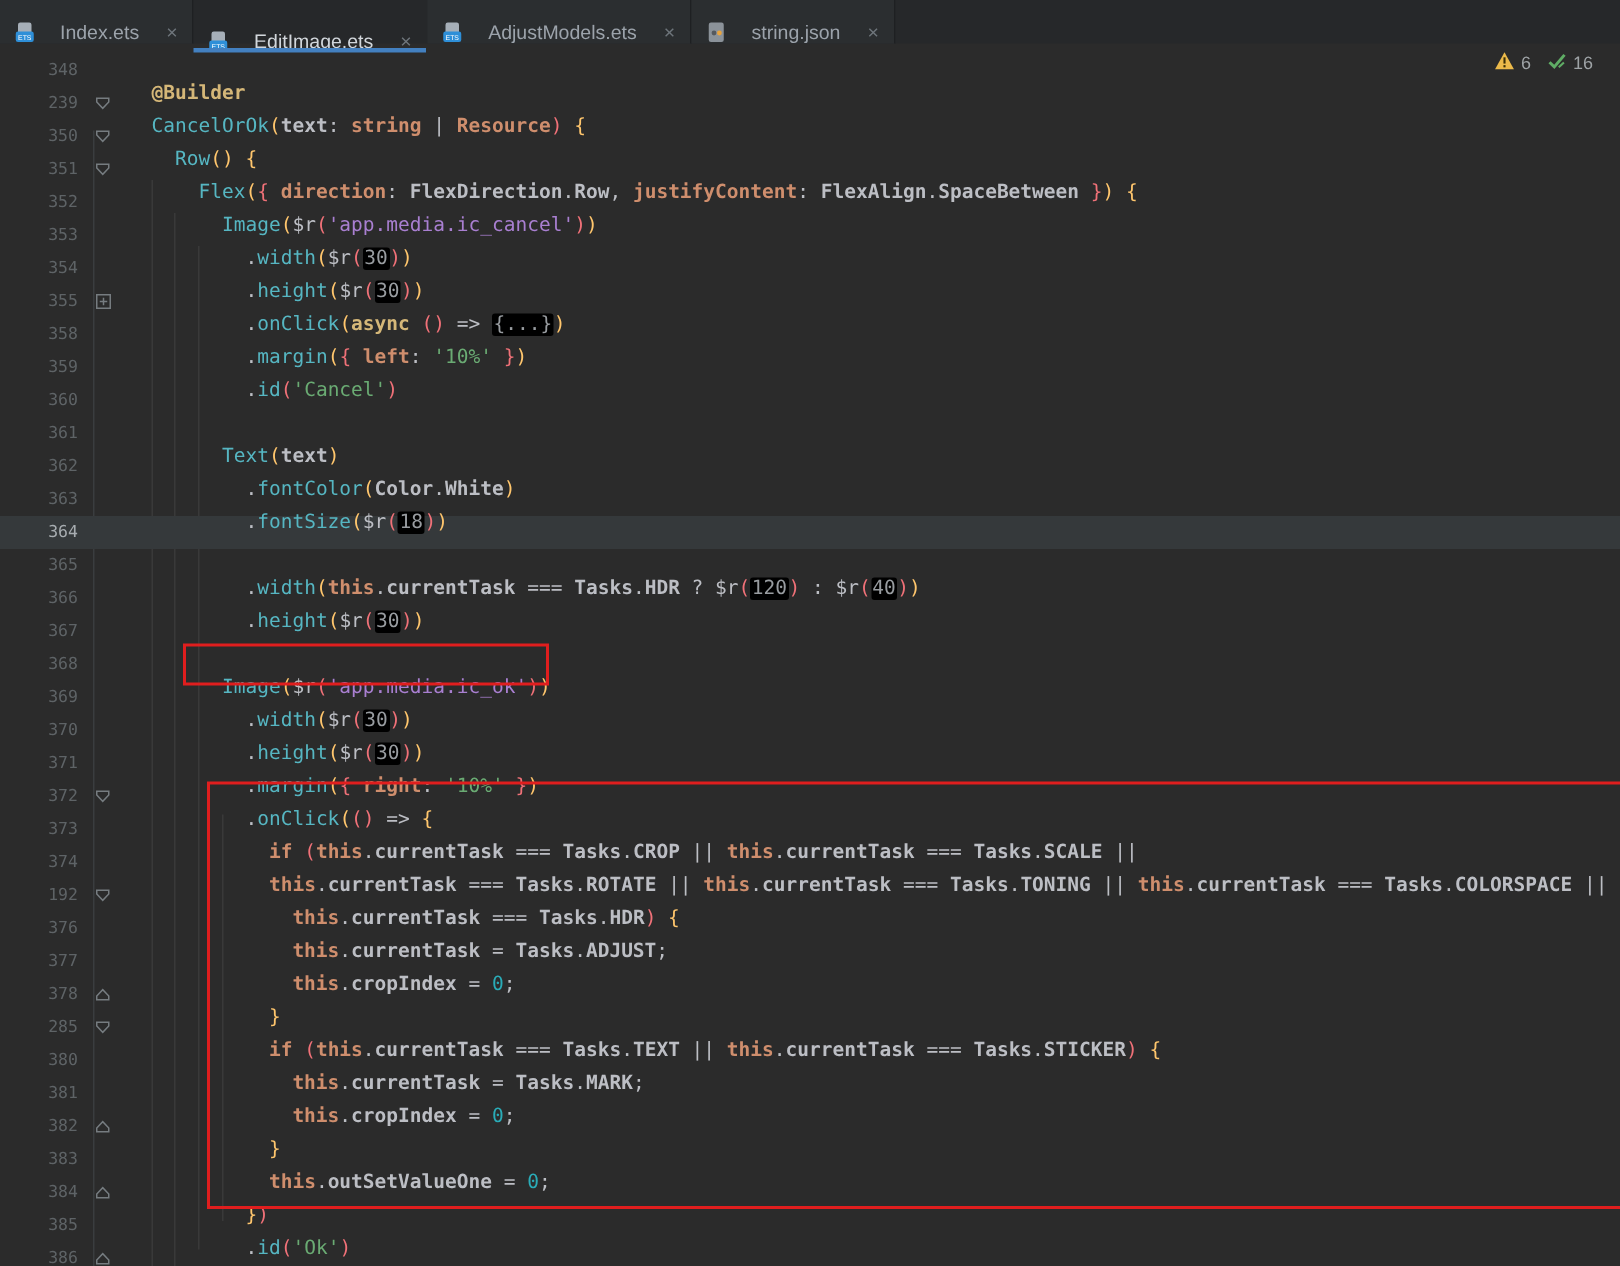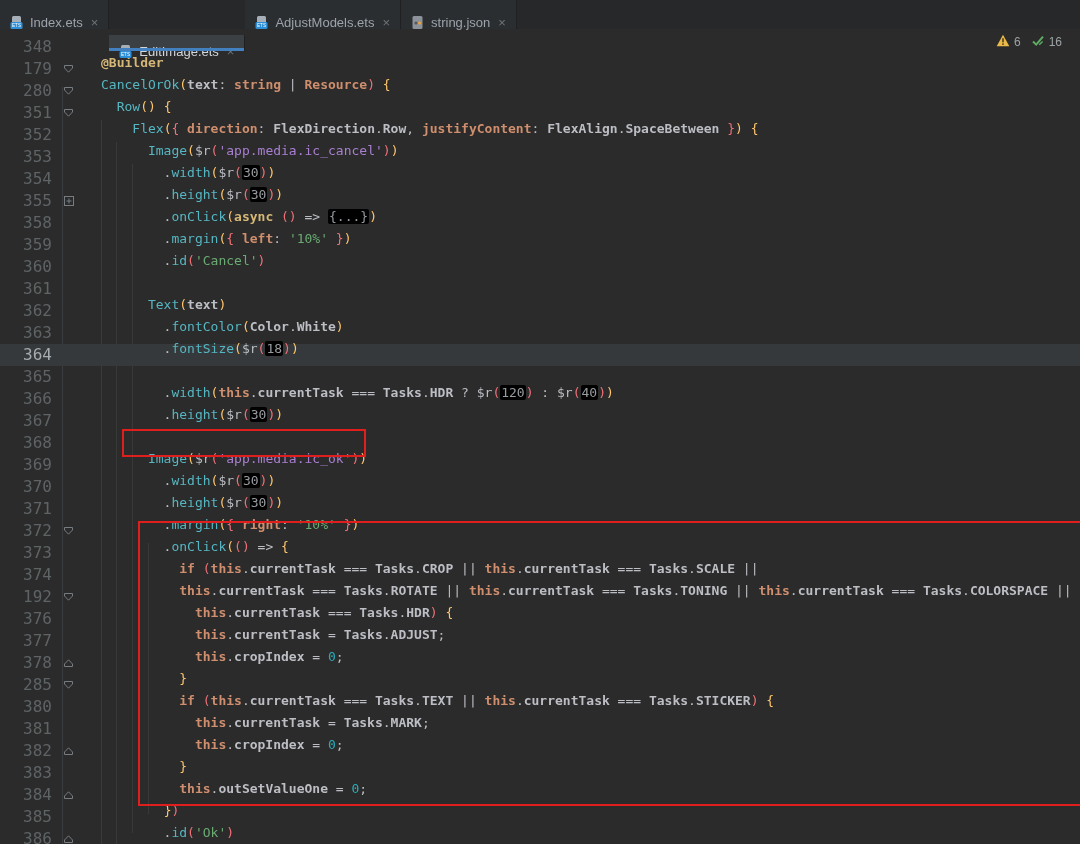--- a/index.html
+++ b/index.html
@@ -1,34 +1,34 @@
 <!DOCTYPE html>
 <html><head>
 <meta charset="utf-8">
 <style>
   html,body{margin:0;padding:0;background:#1e1f22;}
   .screen{position:relative;width:1080px;height:844px;overflow:hidden;background:#2B2B2B;
           font-family:"Liberation Sans",sans-serif;}
   
   .tabbar{position:absolute;top:0;left:0;width:100%;height:29px;background:#26282A;
           display:flex;align-items:stretch;z-index:4;}
-  .tab{display:flex;align-items:center;gap:6px;padding:16px 10px 0 9px;background:#2B2E30;
+  .tab{display:flex;align-items:flex-end;gap:16px;padding:0 10px 0 9px;background:#2B2E30;
        border-right:1px solid #1E2022;position:relative;cursor:default;}
   .tab .tlabel{font-size:13px;color:#9CA3AB;}
   .tab.active{background:#3B4045;margin-top:35px;}
   .tab.active .tlabel{color:#D2D7DC;}
   .tab.active::after{content:"";position:absolute;left:0;right:0;bottom:0;height:3px;background:#4380C0;}
   .tclose{color:#6E757B;font-size:13px;margin-left:2px;}
   .ficon{display:flex;align-items:center;}
   
   .editor{position:absolute;top:29px;left:0;right:0;bottom:0;}
   .lines{position:absolute;top:7px;left:0;right:0;z-index:2;}
   .row{display:flex;height:22px;line-height:22px;font-family:"DejaVu Sans Mono",monospace;font-size:13px;}
   .row.cur{background:#35393B;}
-  .ln{width:52px;flex:none;text-align:right;color:#5E6366;font-size:16px;
+  .ln{width:52px;flex:none;text-align:right;color:#5E6366;font-size:11px;
       font-family:"DejaVu Sans Mono",monospace;}
   .row.cur .ln{color:#A7ACB0;}
   .foldc{width:33px;flex:none;display:flex;align-items:center;justify-content:center;}
   pre.code{margin:16px;white-space:pre;flex:1;color:#BCBEC4;}
   
   .t{color:#BCBEC4}
   .b{color:#BCBEC4;font-weight:bold}
   .fn{color:#56B6C2}
   .kw{color:#CF8E6D;font-weight:bold}
   .kw2{color:#D5B778;font-weight:bold}
@@ -107,30 +107,30 @@
     <div class="vline" style="left:116px;top:113px;height:711px;"></div>
     <div class="vline" style="left:132px;top:135px;height:669px;"></div>
     <div class="vline" style="left:148px;top:514px;height:271px;"></div>
     <div class="lines" id="lines">
         <div class="row">
           <div class="ln">348</div>
           <div class="foldc"></div>
           <pre class="code"><span class="kw2">@Builder</span></pre>
         </div>
         <div class="row">
-          <div class="ln">179</div>
+          <div class="ln">239</div>
           <div class="foldc">
             <svg width="11" height="10" viewBox="0 0 11 10">
               <path d="M1.5 1.5 H9.5 V4 L5.5 8.2 L1.5 4 Z" fill="none" stroke="#767C80"></path>
             </svg>
           </div>
           <pre class="code"><span class="fn">CancelOrOk</span><span class="p1">(</span><span class="b">text</span><span class="t">: </span><span class="kw">string</span><span class="t"> | </span><span class="kw">Resource</span><span class="p2">)</span><span class="t"> </span><span class="p1">{</span></pre>
         </div>
         <div class="row">
-          <div class="ln">280</div>
+          <div class="ln">350</div>
           <div class="foldc">
             <svg width="11" height="10" viewBox="0 0 11 10">
               <path d="M1.5 1.5 H9.5 V4 L5.5 8.2 L1.5 4 Z" fill="none" stroke="#767C80"></path>
             </svg>
           </div>
           <pre class="code"><span class="t">  </span><span class="fn">Row</span><span class="p1">()</span><span class="t"> </span><span class="p1">{</span></pre>
         </div>
         <div class="row">
           <div class="ln">351</div>
           <div class="foldc">

